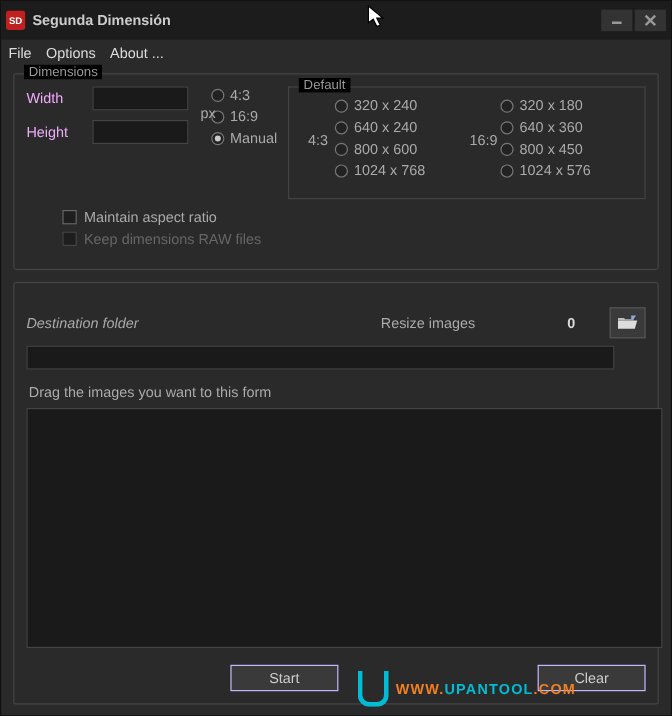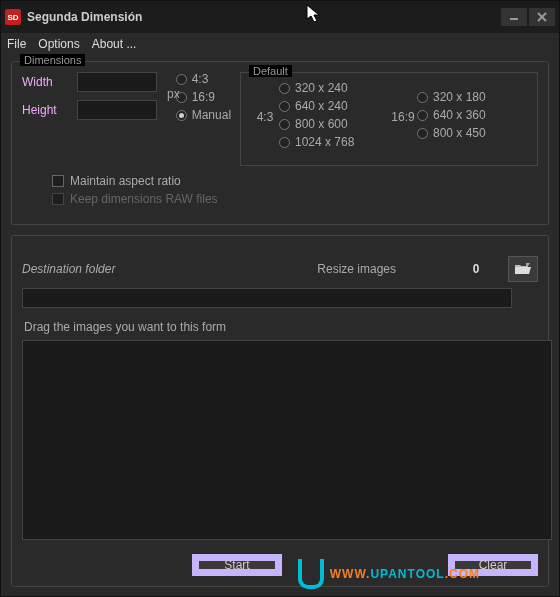--- a/index.html
+++ b/index.html
@@ -36,21 +36,21 @@
 .preset-lbl { width: 28px; color: #aaa; text-align: center; }
 .dest-row { display: flex; align-items: center; margin: 10px 0 6px 0; }
 .dest-row .lbl { flex: 0 0 auto; margin-right: 40px; font-style: italic; }
 .dest-row .rlbl { margin-left: auto; margin-right: 60px; }
 .dest-row .cnt { width: 40px; text-align: center; font-weight: bold; color: #ddd; }
 .browsebtn { width: 30px; height: 26px; background: #3a3a3a; border: 1px solid #555; display: flex; align-items: center; justify-content: center; margin-left: 12px; cursor: pointer; }
 .dest-input { width: 490px; height: 20px; background: #1a1a1a; border: 1px solid #444; color: #ccc; padding: 0 4px; }
 .drag-label { margin: 12px 0 6px 2px; color: #aaa; }
 .dropzone { width: 530px; height: 200px; background: #1a1a1a; border: 1px solid #444; }
 .btnrow { display: flex; margin-top: 14px; align-items: center; }
-.btn { width: 90px; height: 22px; background: #3a3a3a; border: 7px solid #c4b5fd; color: #ccc; display: flex; align-items: center; justify-content: center; cursor: pointer; }
+.btn { width: 90px; height: 22px; background: #3a3a3a; border: 1px solid #c4b5fd; color: #ccc; display: flex; align-items: center; justify-content: center; cursor: pointer; }
 .cursor { position: absolute; top: 4px; left: 306px; pointer-events: none; }
 .watermark { position: absolute; bottom: 8px; right: 80px; display: flex; align-items: center; gap: 6px; pointer-events: none; }
 .watermark .u { width: 26px; height: 30px; border: 4px solid #00bcd4; border-top: none; border-radius: 0 0 10px 10px; }
 .watermark .txt { color: #00bcd4; font-size: 12px; letter-spacing: 1px; font-weight: bold; }
 .watermark .txt .w { color: #f08020; }
 </style>
 </head>
 <body>
 
 <div class="window">
@@ -135,20 +135,24 @@
                     <span>320 x 180</span>
                   </div>
                 <div class="radio">
                     <div class="rdot"></div>
                     <span>640 x 360</span>
                   </div>
                 <div class="radio">
                     <div class="rdot"></div>
                     <span>800 x 450</span>
                   </div>
+                <div class="radio">
+                    <div class="rdot"></div>
+                    <span>1024 x 576</span>
+                  </div>
               </div>
             </div>
           </div>
         </div>
       </div>
       <div style="margin-top:8px; margin-left:30px;">
         <div class="chk">
             <div class="cbox"></div>
             <span>Maintain aspect ratio</span>
           </div>

